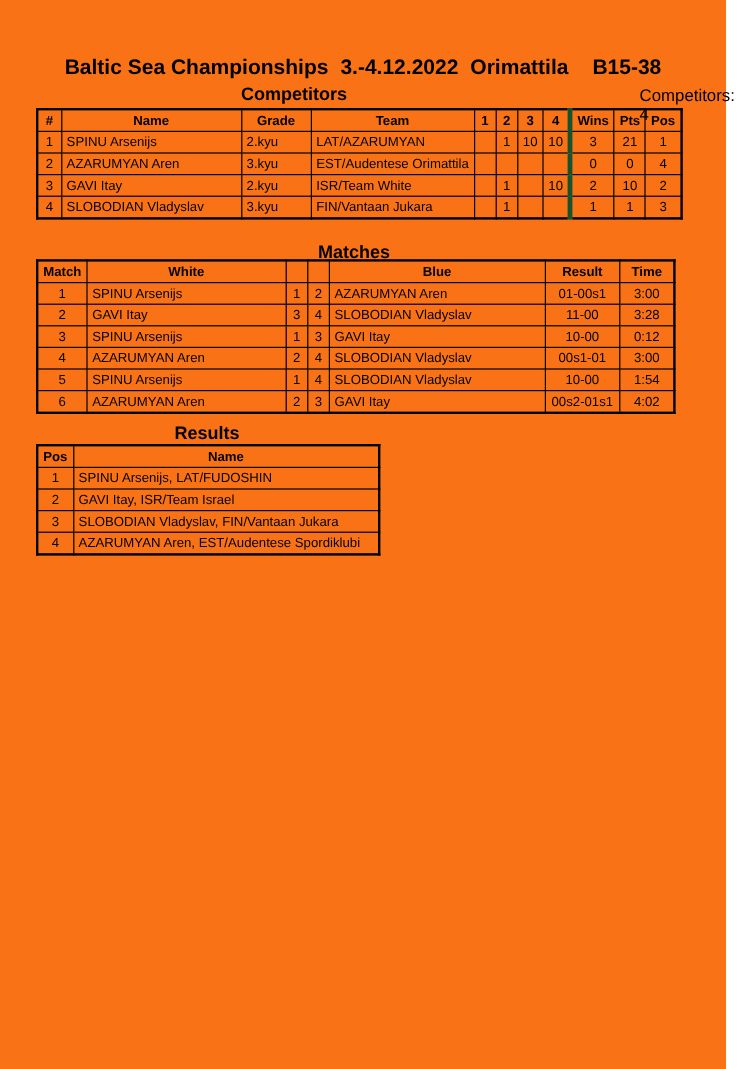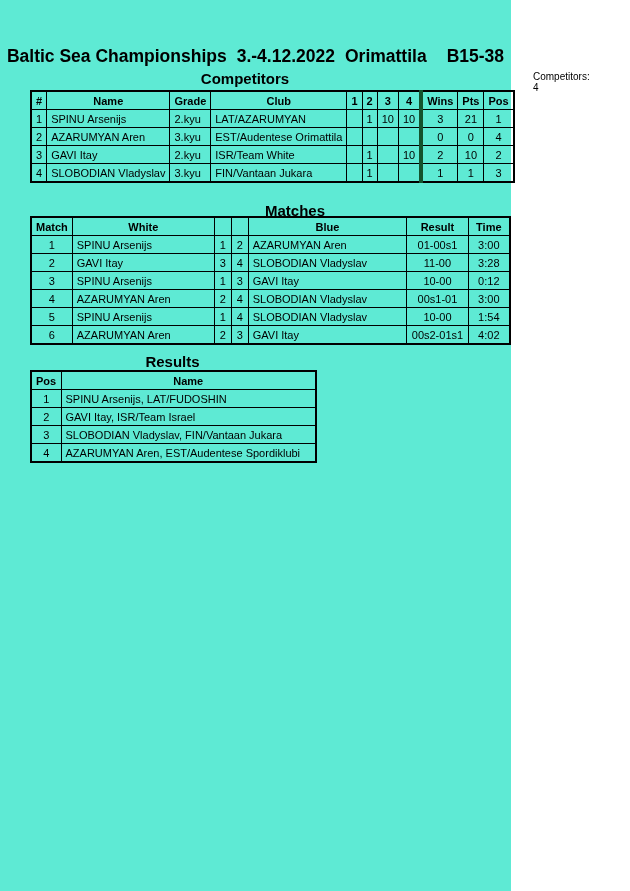--- a/index.html
+++ b/index.html
@@ -1,36 +1,36 @@
 <!DOCTYPE html>
 <html><head>
 <meta charset="utf-8">
 <style>
   html,body { margin:0; padding:0; background:#ffffff; }
   .page {
     position:relative;
-    width:511px; height:891px;
-    background:#5eead4;
+    width:605px; height:891px;
+    background:#f97316;
     font-family:"Liberation Sans", sans-serif;
     color:#000;
   }
   .title {
     position:absolute; top:46px; left:0; right:0;
     display:flex; justify-content:center; gap:10px;
     font-size:17.5px; font-weight:bold; white-space:nowrap;
   }
   .title .t-cat { margin-left:10px; }
   .sec-heading {
     position:absolute; font-size:15px; font-weight:bold; text-align:center;
   }
   .competitors-heading { top:70px; left:30px; width:430px; }
   .matches-heading   { top:202px; left:30px; width:530px; }
   .results-heading   { top:353px; left:30px; width:285px; }
   .competitors-count {
-    position:absolute; top:71px; left:533px; font-size:10px;
+    position:absolute; top:71px; left:533px; font-size:14px;
   }
   table {
     position:absolute;
     border-collapse:collapse;
     table-layout:fixed;
     border:2px solid #000;
     font-size:11px;
   }
   th, td {
     border:1px solid #000;
@@ -74,21 +74,21 @@
         <col style="width:18px">
       <col style="width:30px">
         <col style="width:26px">
         <col style="width:26px">
     </colgroup>
     <thead>
       <tr>
         <th>#</th>
         <th>Name</th>
         <th>Grade</th>
-        <th>Club</th>
+        <th>Team</th>
         <th>1</th>
         <th>2</th>
         <th>3</th>
         <th>4</th>
         <th class="sep-left">Wins</th>
         <th>Pts</th>
         <th>Pos</th>
       </tr>
     </thead>
     <tbody>

